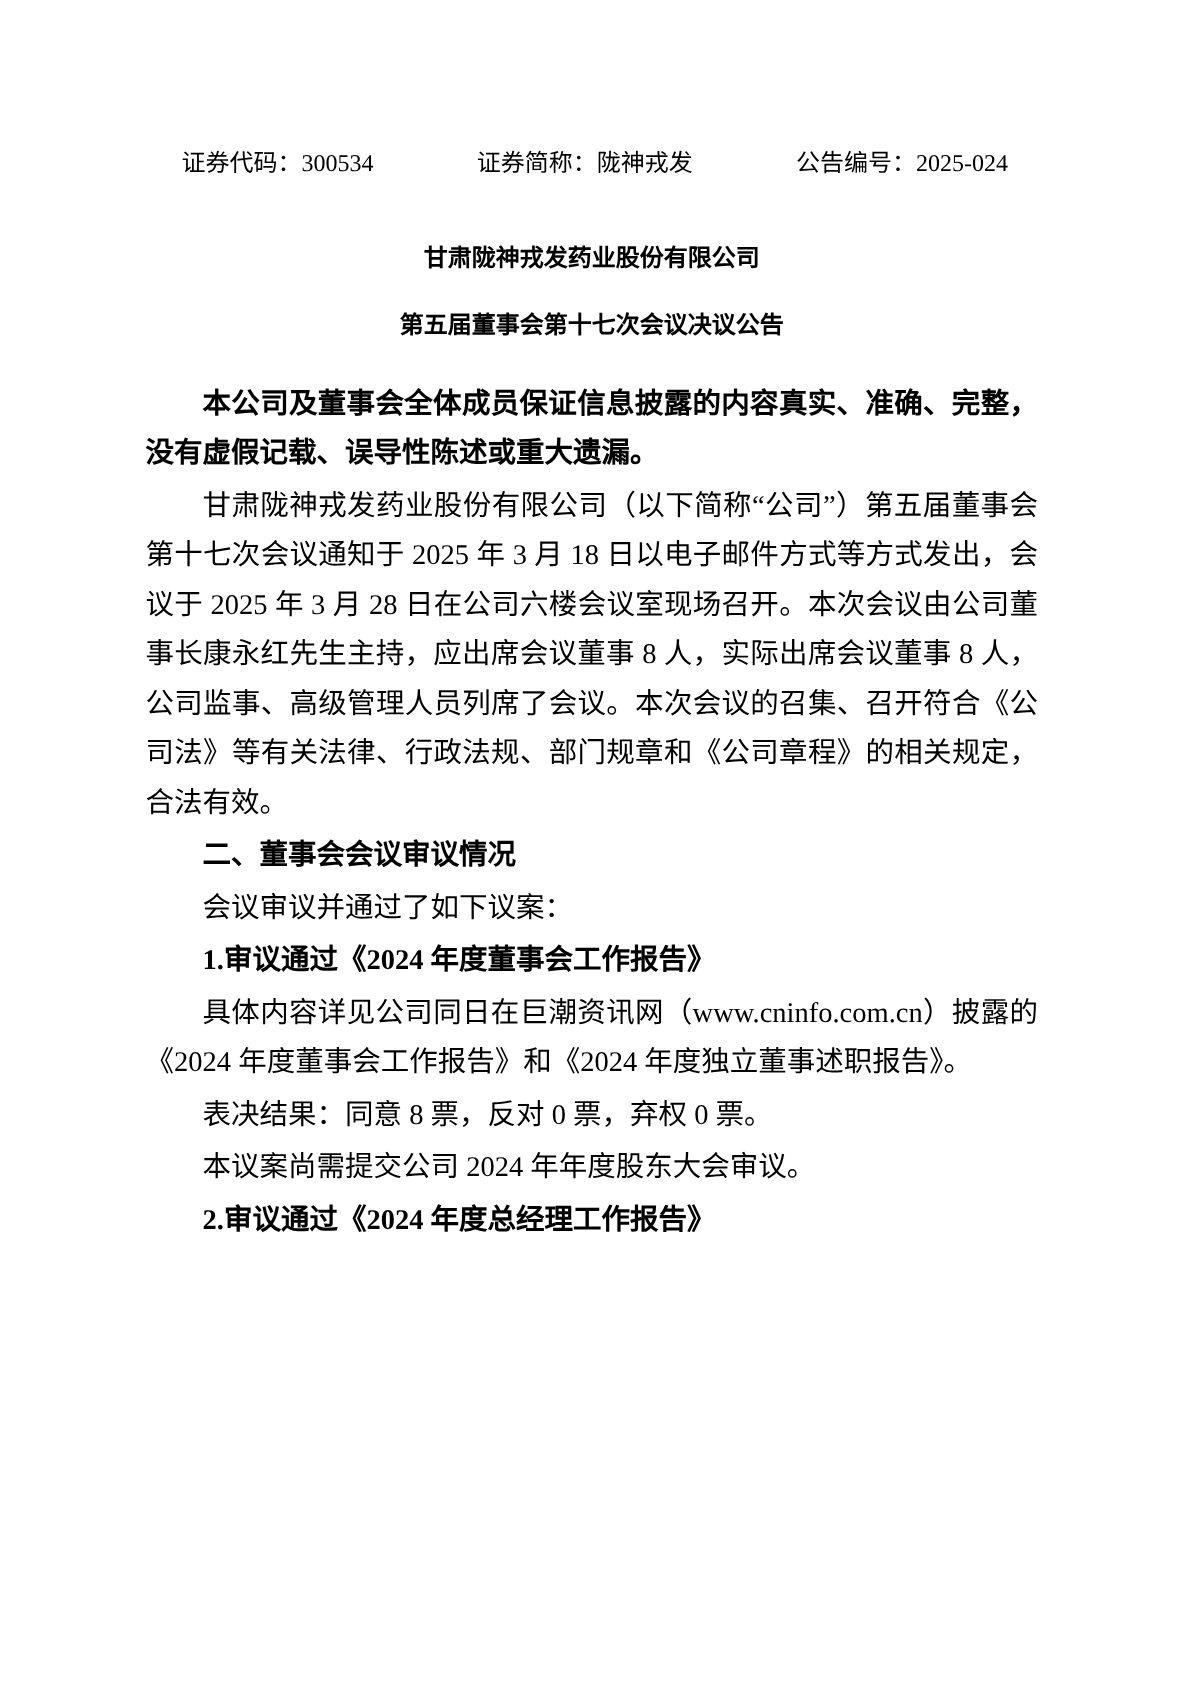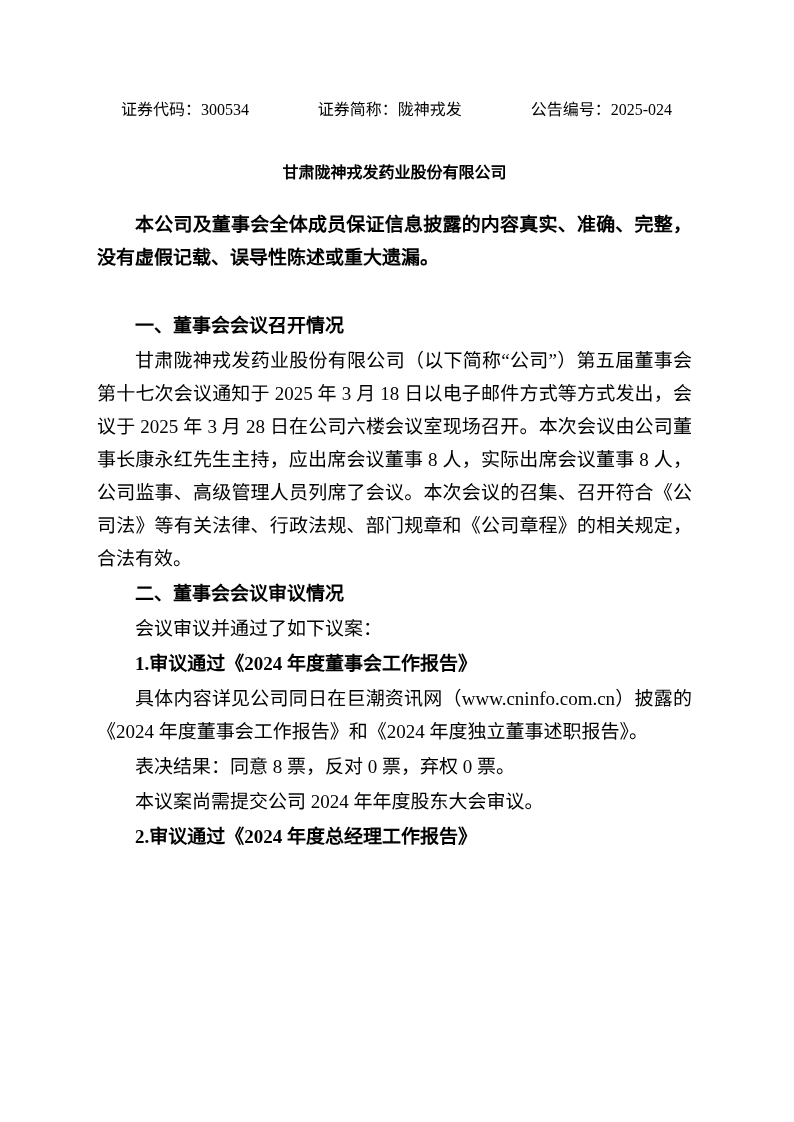--- a/index.html
+++ b/index.html
@@ -62,24 +62,24 @@
 
 <div class="page">
 
   <div class="doc-header">
     <span>证券代码：300534</span>
     <span>证券简称：陇神戎发</span>
     <span>公告编号：2025-024</span>
   </div>
 
   <h1 class="doc-title first">甘肃陇神戎发药业股份有限公司</h1>
+  <h1 class="doc-title">第五届董事会第十七次会议决议公告</h1>
 
   <p class="para declaration">本公司及董事会全体成员保证信息披露的内容真实、准确、完整，没有虚假记载、误导性陈述或重大遗漏。</p>
 
-  <p class="heading gap-before">一、董事会会议召开情况</p>
   <p class="para">甘肃陇神戎发药业股份有限公司（以下简称“公司”）第五届董事会第十七次会议通知于 2025 年 3 月 18 日以电子邮件方式等方式发出，会议于 2025 年 3 月 28 日在公司六楼会议室现场召开。本次会议由公司董事长康永红先生主持，应出席会议董事 8 人，实际出席会议董事 8 人，公司监事、高级管理人员列席了会议。本次会议的召集、召开符合《公司法》等有关法律、行政法规、部门规章和《公司章程》的相关规定，合法有效。</p>
 
   <p class="heading">二、董事会会议审议情况</p>
   <p class="para">会议审议并通过了如下议案：</p>
 
   <p class="heading">1.审议通过《2024 年度董事会工作报告》</p>
   <p class="para">具体内容详见公司同日在巨潮资讯网（www.cninfo.com.cn）披露的《2024 年度董事会工作报告》和《2024 年度独立董事述职报告》。</p>
   <p class="para">表决结果：同意 8 票，反对 0 票，弃权 0 票。</p>
   <p class="para">本议案尚需提交公司 2024 年年度股东大会审议。</p>
 

